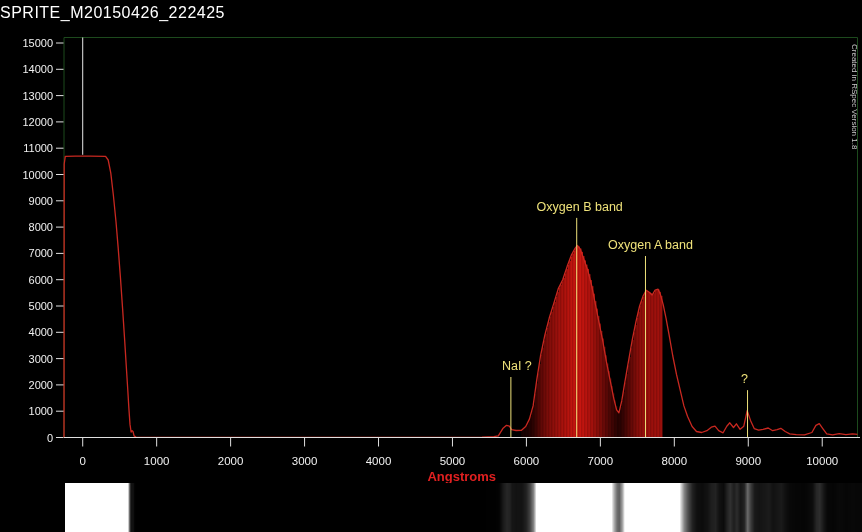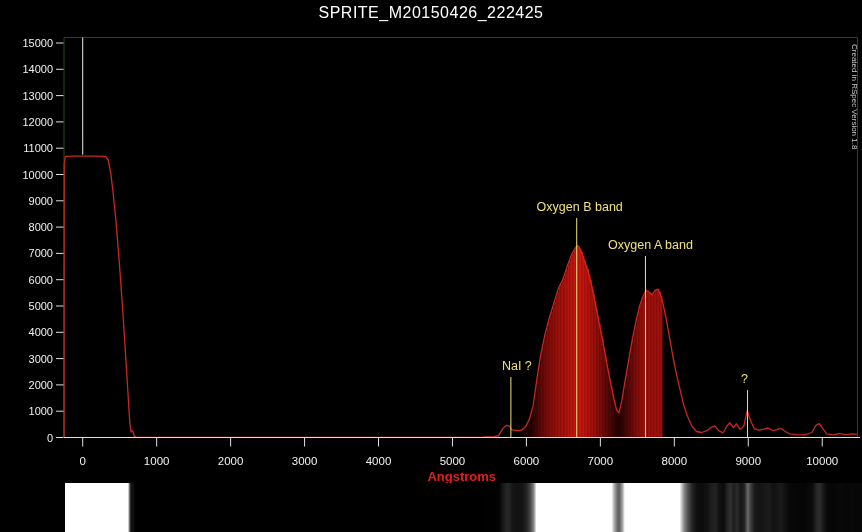--- a/index.html
+++ b/index.html
@@ -1,18 +1,18 @@
 <!DOCTYPE html>
 <html><head>
 <meta charset="utf-8">
 <style>
   html,body{margin:0;padding:0;background:#000;}
   .screen{position:relative;width:862px;height:532px;background:#000;overflow:hidden;
           font-family:"Liberation Sans",sans-serif;}
-  .chart-title{position:absolute;top:4px;left:0;width:862px;text-align:center;
+  .chart-title{position:absolute;top:4px;left:0;width:862px;
                color:#ffffff;font-size:16px;letter-spacing:0.5px;}
   svg{position:absolute;left:0;top:0;}
 </style>
 </head>
 <body>
 
 <div class="screen">
   <div class="chart-title">SPRITE_M20150426_222425</div>
   <svg id="chart" width="862" height="532">
       <path d="M 64 437.5 L 64 37.5 L 857.5 37.5 L 857.5 437.5" stroke="#1d4a1d" fill="none" stroke-width="1"></path>

